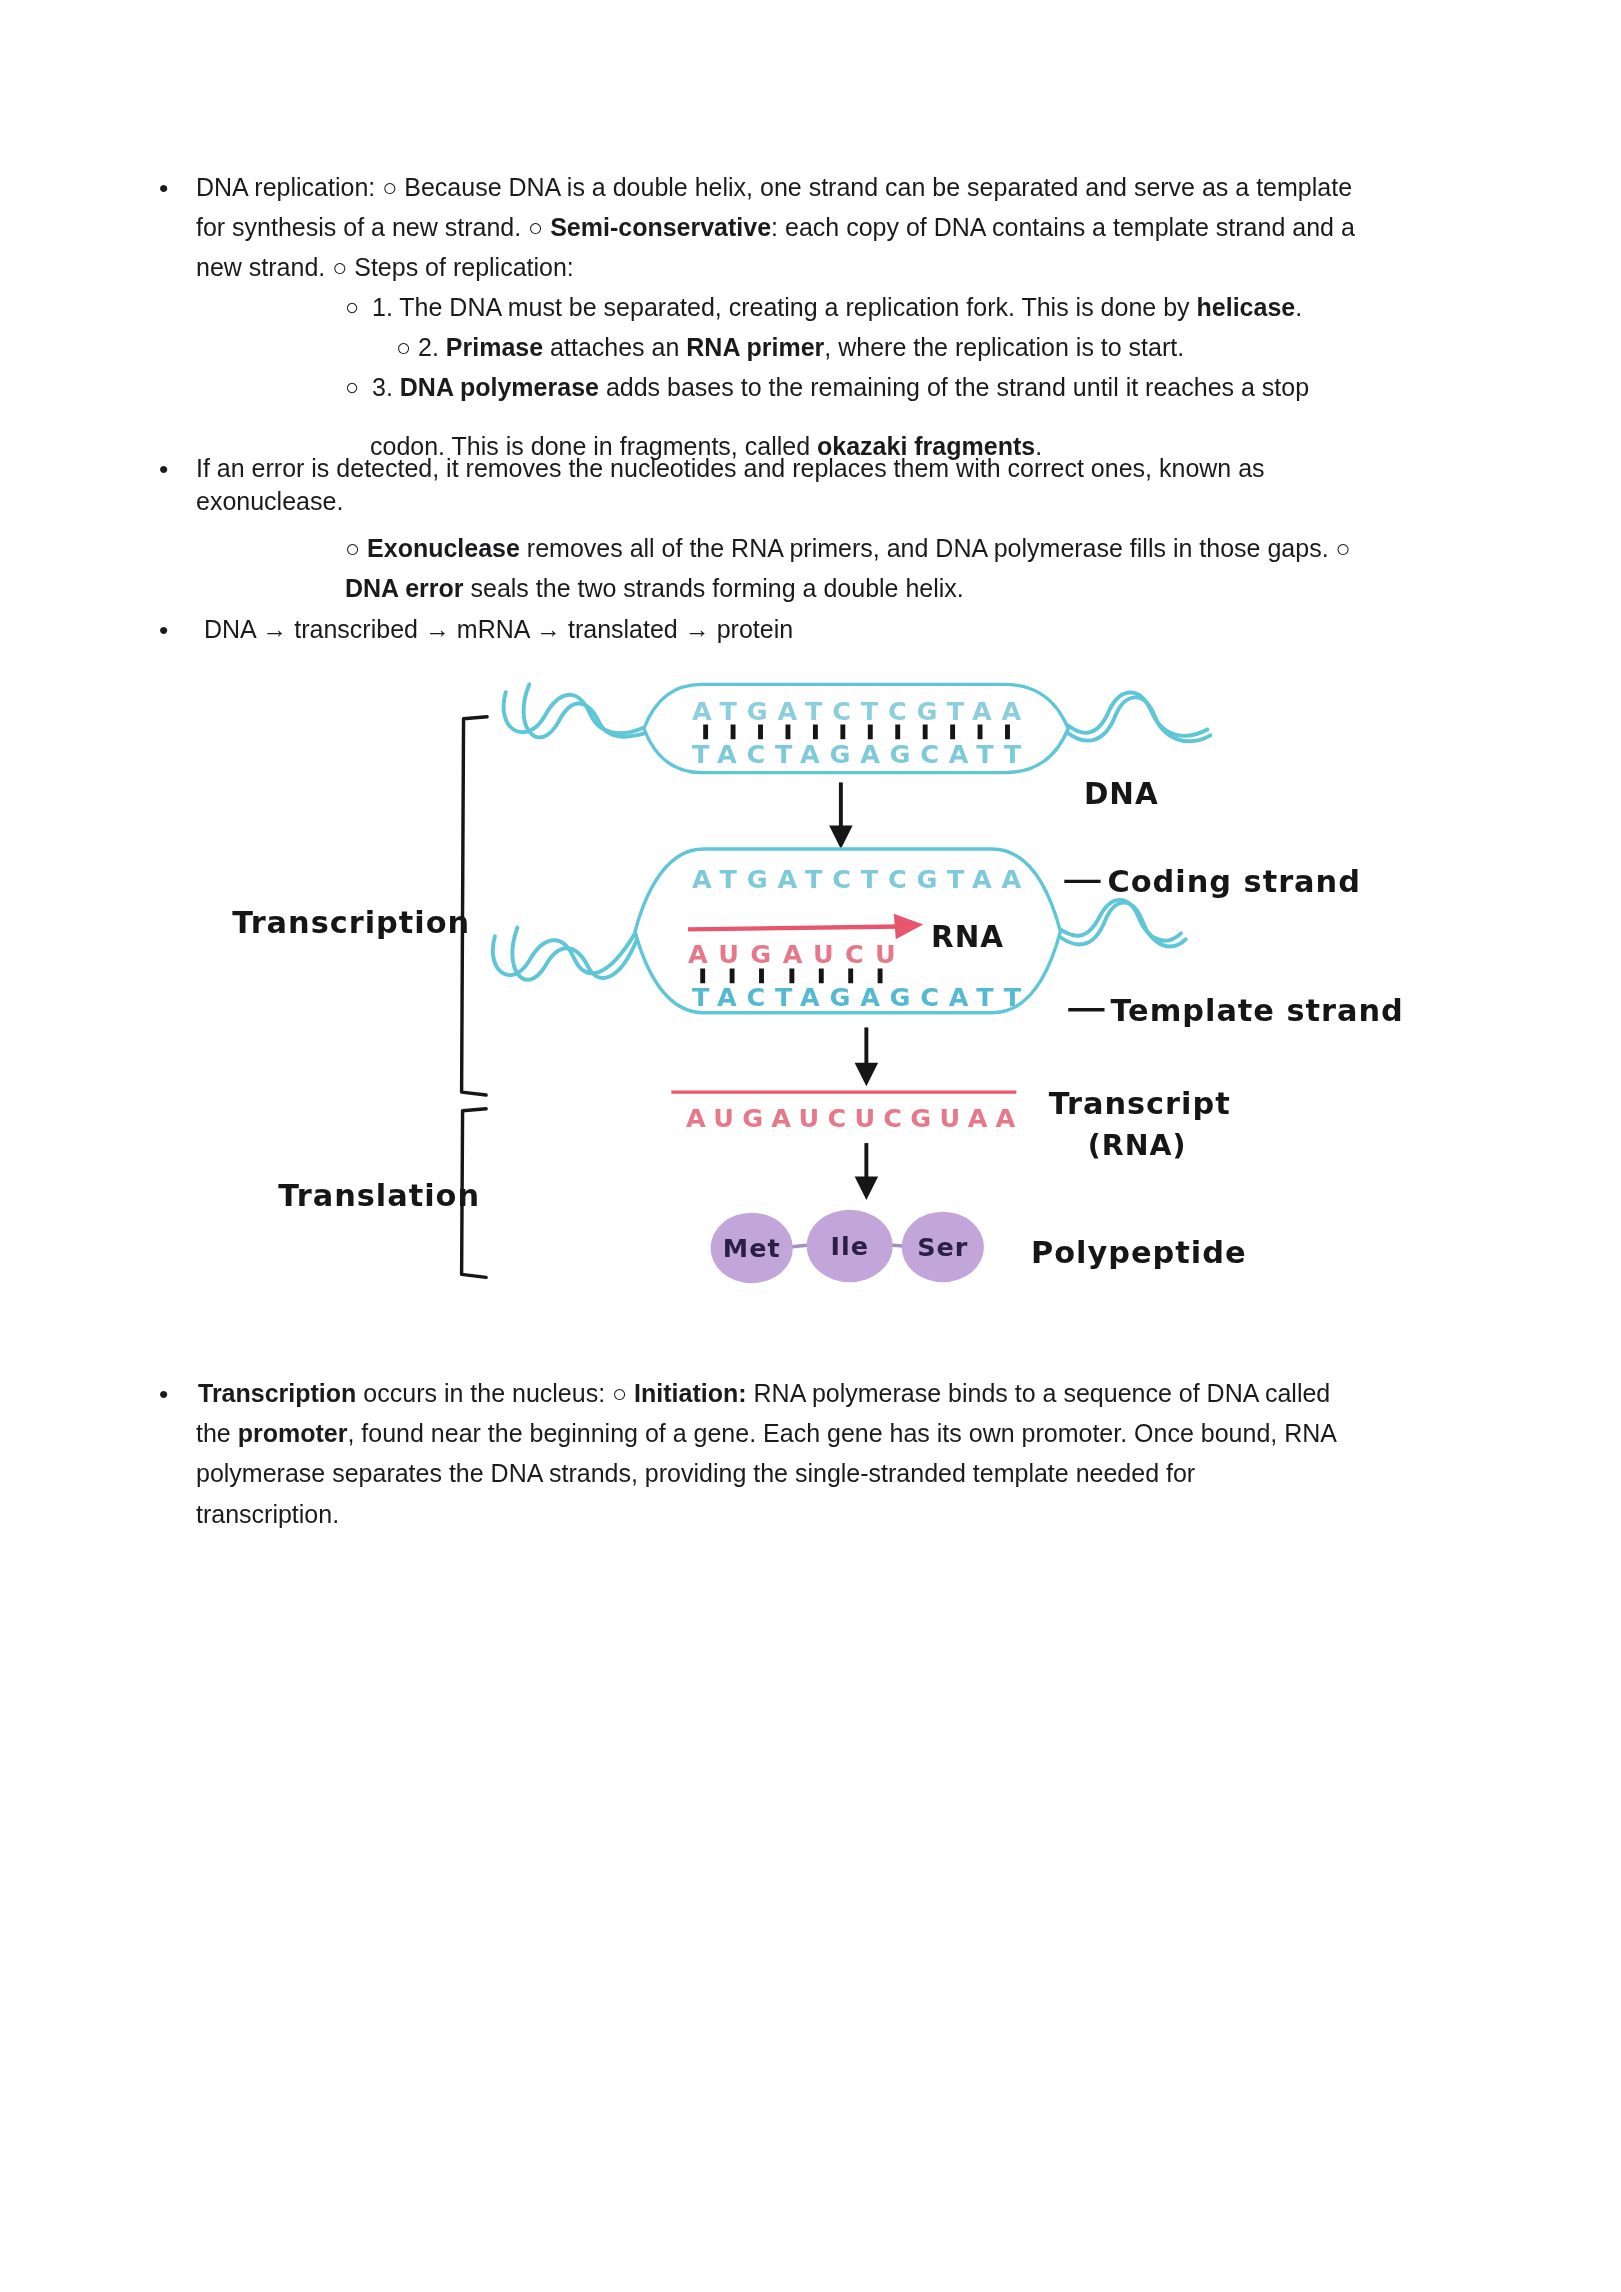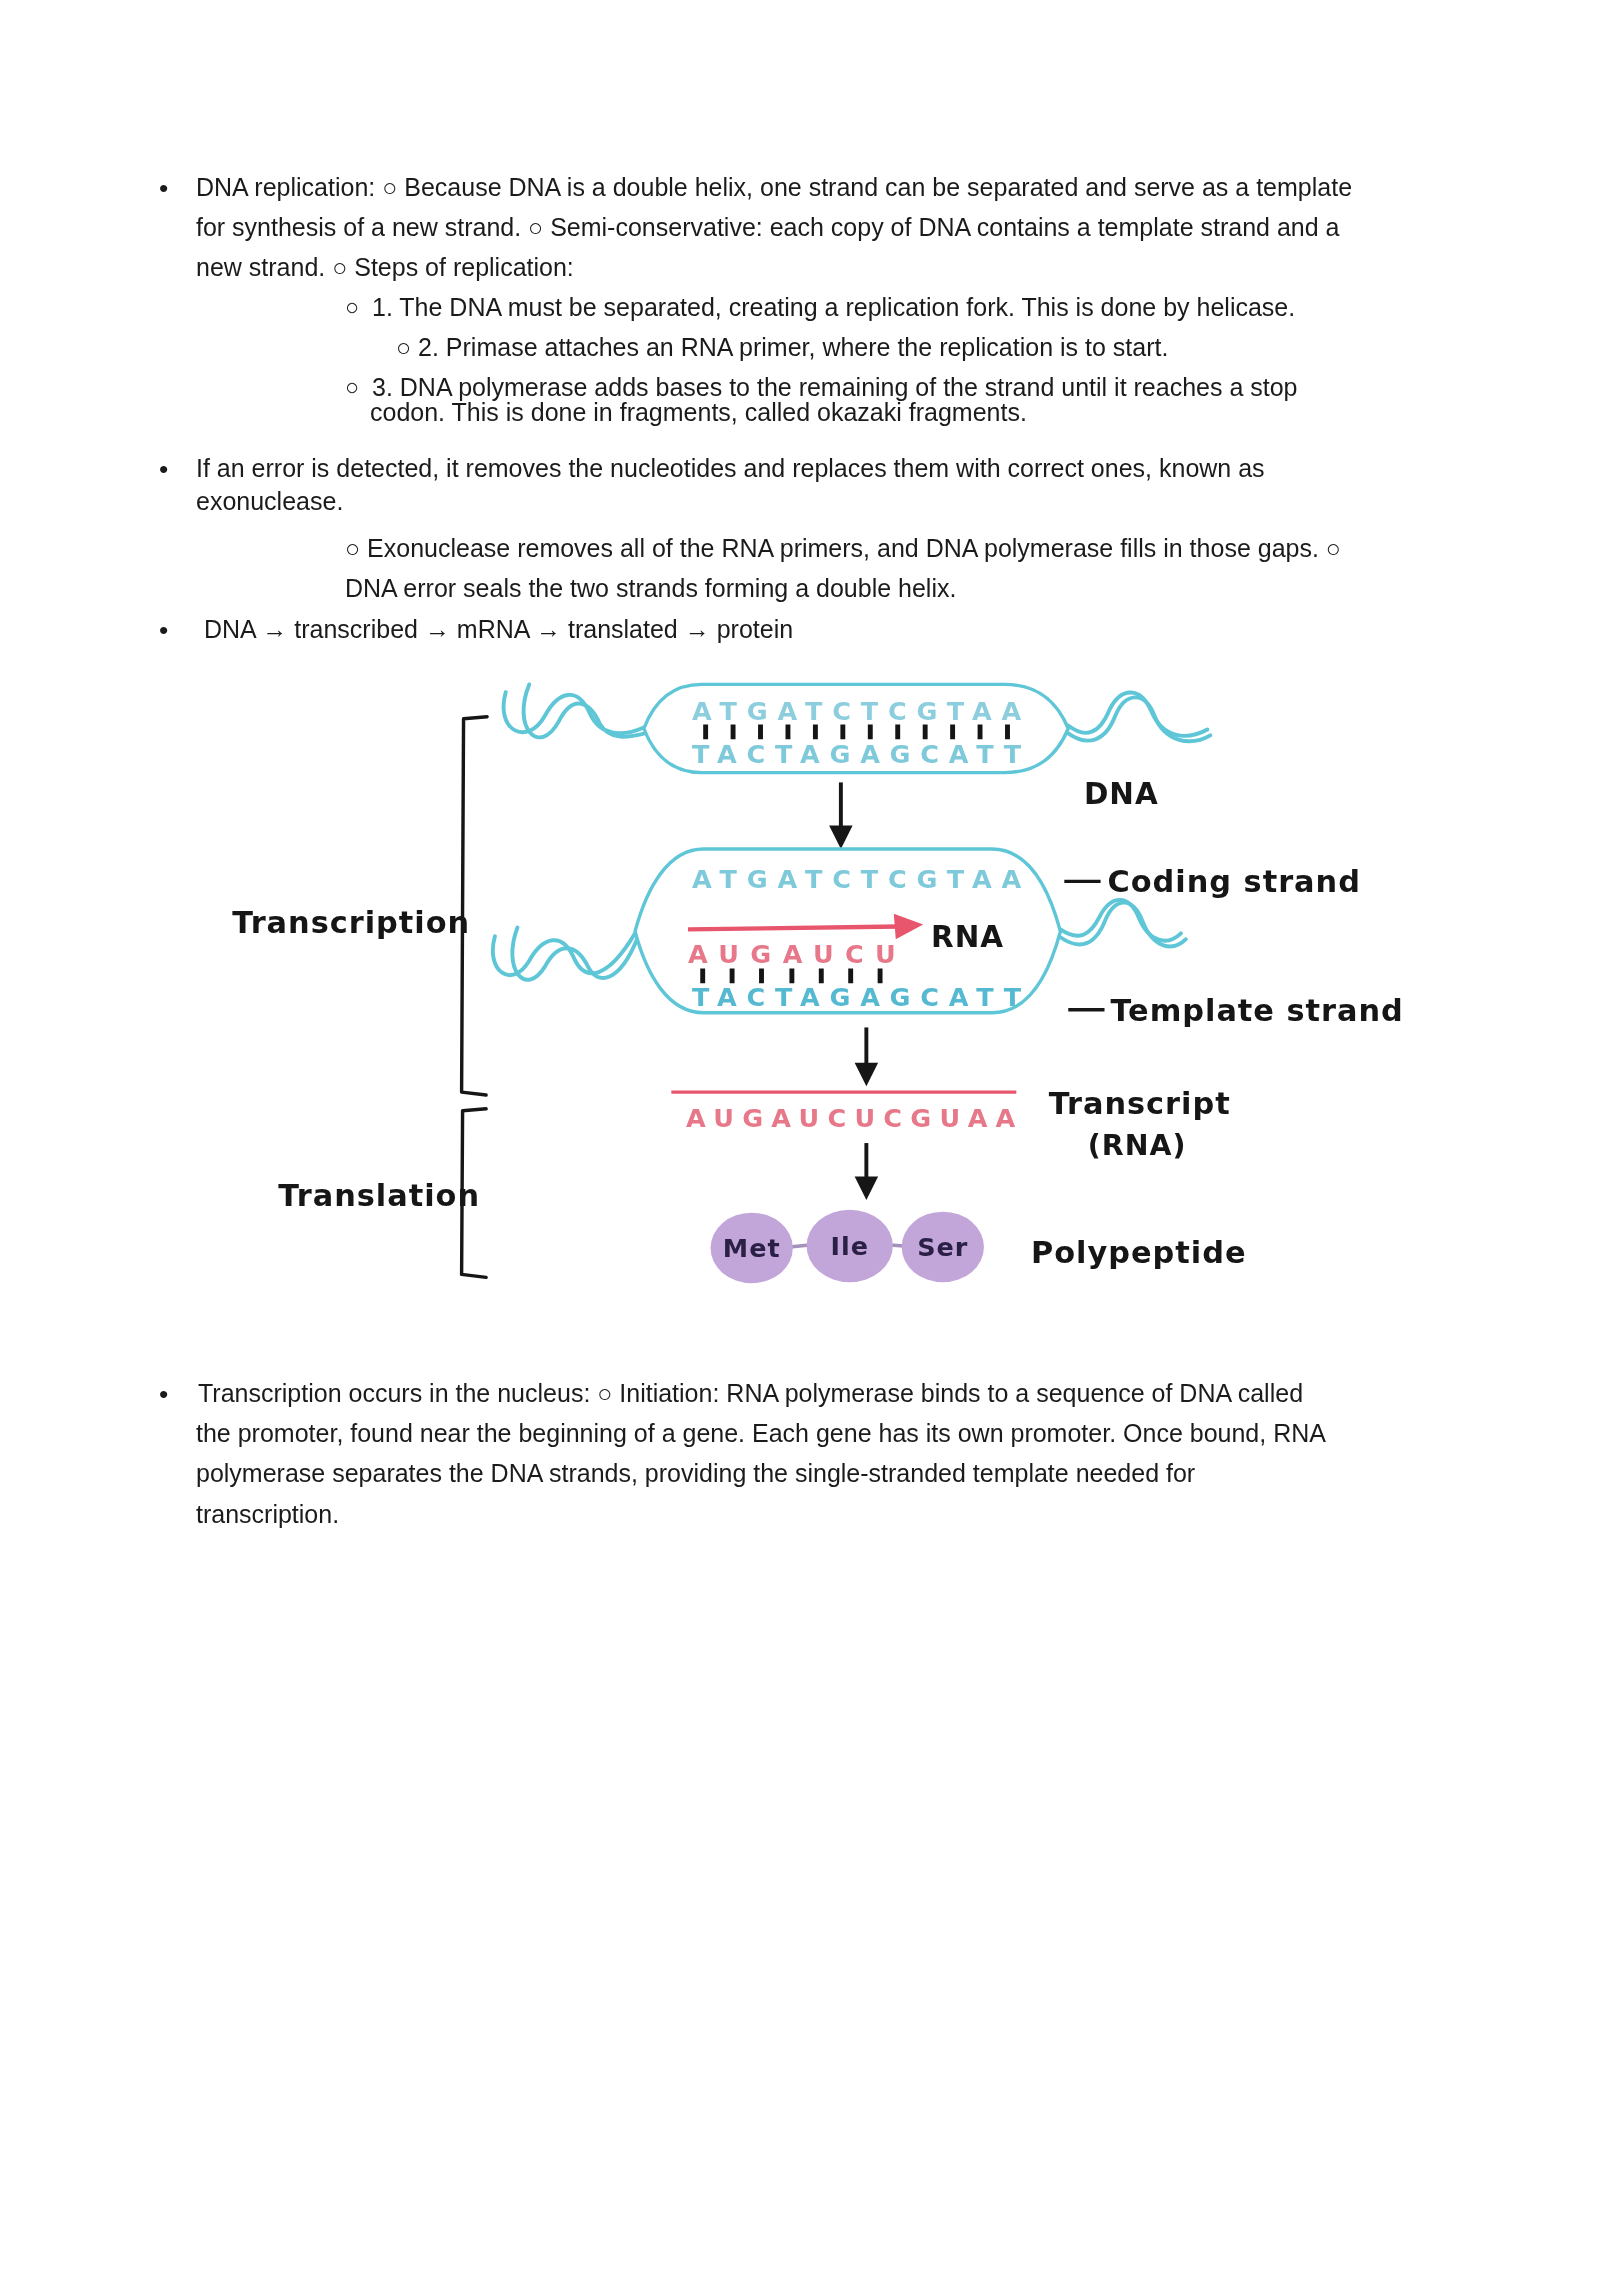--- a/index.html
+++ b/index.html
@@ -11,21 +11,21 @@
     color:#1b1b1d;
     overflow:hidden;
   }
   .tl{
     position:absolute;
     font-size:25px;
     line-height:1.25;
     white-space:nowrap;
     letter-spacing:0px;
   }
-  .tl .b{font-weight:400;}
+  .tl .b{font-weight:700;}
   .marker{
     position:absolute;
     font-size:26.5px;
     line-height:1.25;
   }
   .ring{font-size:23.5px;}
   svg text{font-family:"DejaVu Sans","Liberation Sans",sans-serif;}
   .hand{font-weight:700;letter-spacing:1px;fill:#161616;}
   .seq{font-weight:700;letter-spacing:0;}
   #diagram{position:absolute;left:0;top:0;pointer-events:none;}
@@ -36,21 +36,21 @@
 <div class="marker" style="left:159px;top:172px">•</div>
 <div class="tl" style="left:196px;top:172px"><span>DNA replication: ○ Because DNA is a double helix, one strand can be separated and serve as a template</span></div>
 <div class="tl" style="left:196px;top:212px"><span>for synthesis of a new strand. ○ </span><span class="b">Semi-conservative</span><span>: each copy of DNA contains a template strand and a</span></div>
 <div class="tl" style="left:196px;top:252px"><span>new strand. ○ Steps of replication:</span></div>
 
 <div class="marker ring" style="left:345px;top:293px">○</div>
 <div class="tl" style="left:372px;top:292px"><span>1. The DNA must be separated, creating a replication fork. This is done by </span><span class="b">helicase</span><span>.</span></div>
 <div class="tl" style="left:396px;top:332px"><span>○ 2. </span><span class="b">Primase</span><span> attaches an </span><span class="b">RNA primer</span><span>, where the replication is to start.</span></div>
 <div class="marker ring" style="left:345px;top:373px">○</div>
 <div class="tl" style="left:372px;top:372px"><span>3. </span><span class="b">DNA polymerase</span><span> adds bases to the remaining of the strand until it reaches a stop</span></div>
-<div class="tl" style="left:370px;top:397px"><span>codon. This is done in fragments, called </span><span class="b">okazaki fragments</span><span>.</span></div>
+<div class="tl" style="left:370px;top:431px"><span>codon. This is done in fragments, called </span><span class="b">okazaki fragments</span><span>.</span></div>
 
 <div class="marker" style="left:159px;top:453px">•</div>
 <div class="tl" style="left:196px;top:453px"><span>If an error is detected, it removes the nucleotides and replaces them with correct ones, known as</span></div>
 <div class="tl" style="left:196px;top:486px"><span>exonuclease.</span></div>
 <div class="tl" style="left:345px;top:533px"><span>○ </span><span class="b">Exonuclease</span><span> removes all of the RNA primers, and DNA polymerase fills in those gaps. ○</span></div>
 <div class="tl" style="left:345px;top:573px"><span class="b">DNA error</span><span> seals the two strands forming a double helix.</span></div>
 
 <div class="marker" style="left:159px;top:614px">•</div>
 <div class="tl" style="left:204px;top:614px"><span>DNA → transcribed → mRNA → translated → protein</span></div>
 

